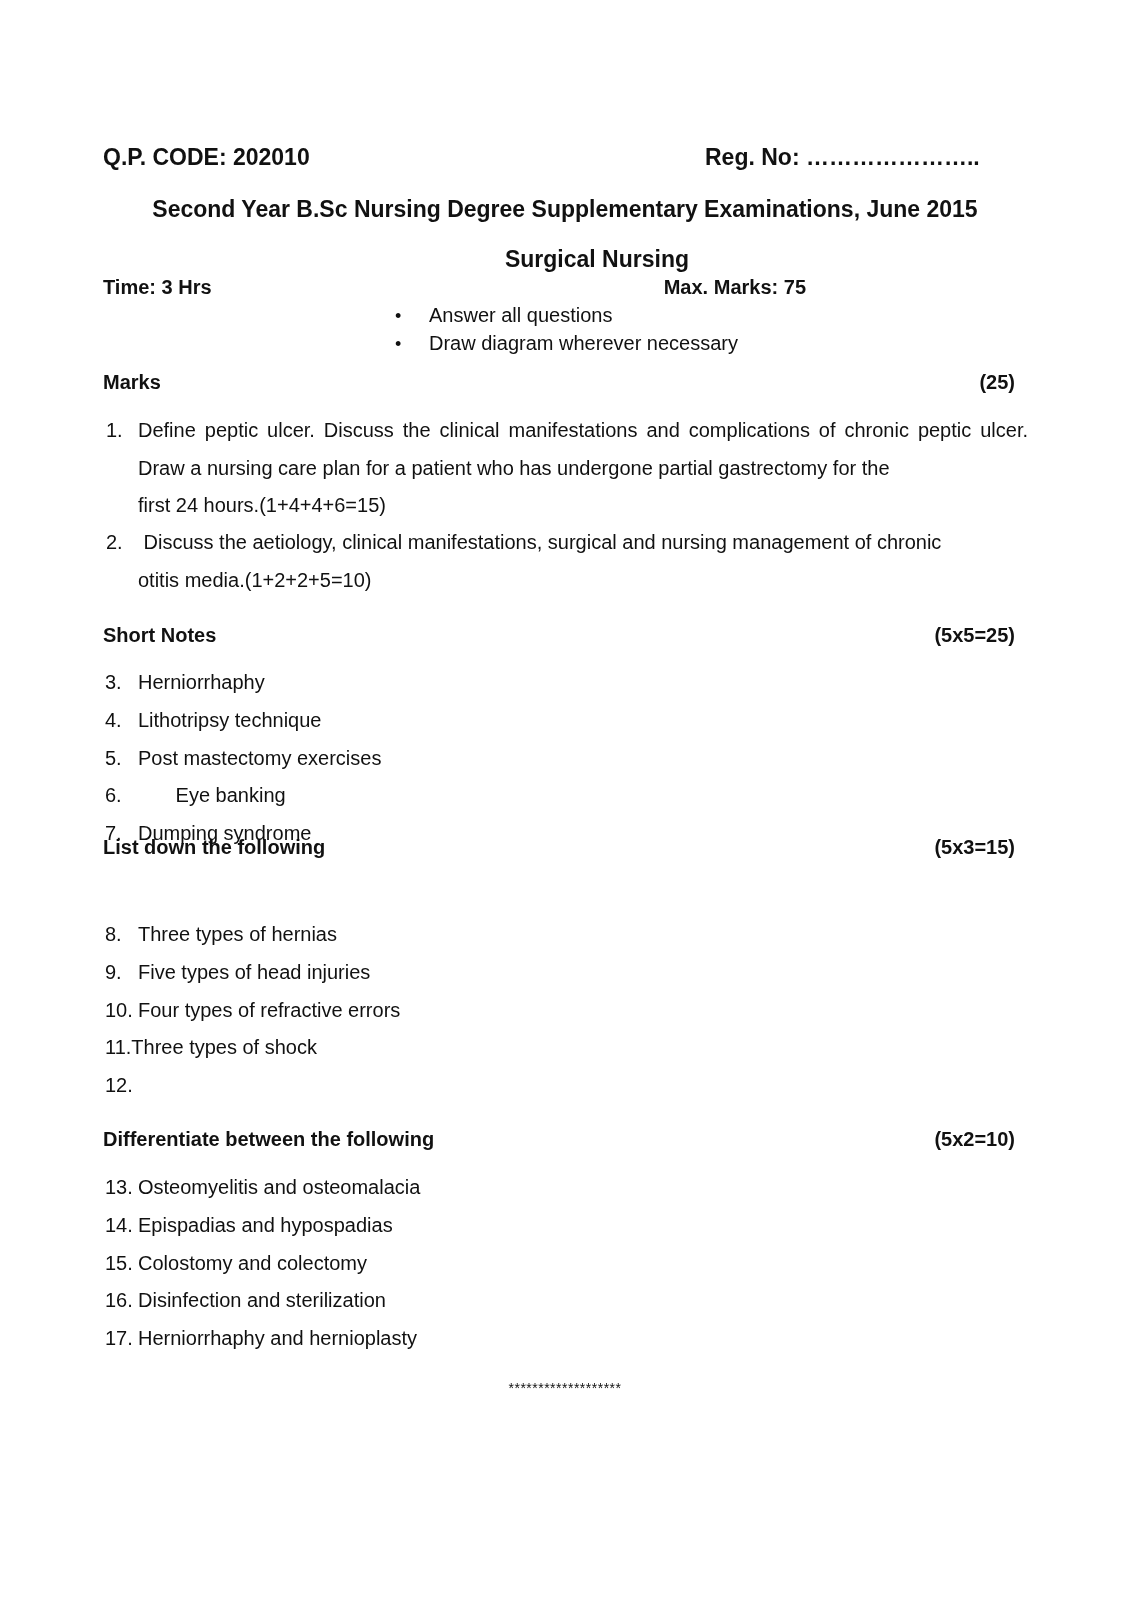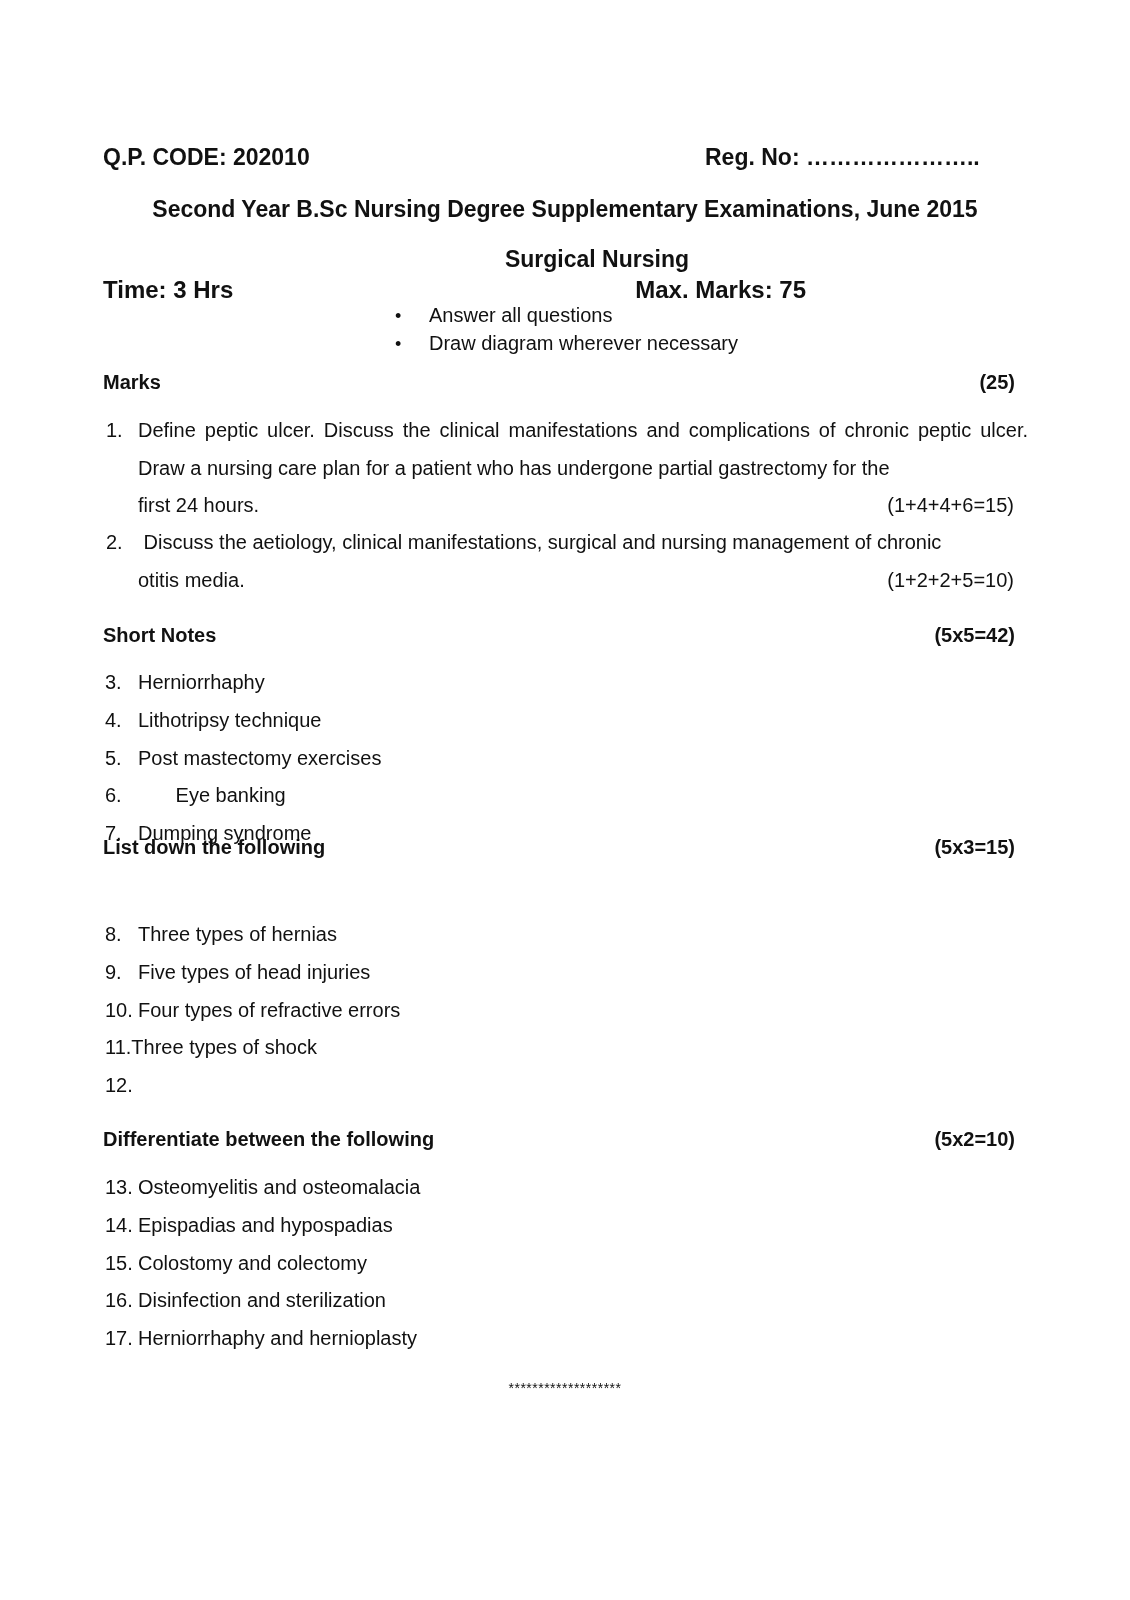--- a/index.html
+++ b/index.html
@@ -18,21 +18,21 @@
     .page {
       position: absolute;
       left: 0; top: 0;
       width: 922px; height: 1600px;
     }
     .abs { position: absolute; white-space: nowrap; }
     .bold { font-weight: bold; }
     .h-top { font-size: 23px; }
     .h-title { font-size: 23px; }
     .h-subj { font-size: 23px; }
-    .meta { font-size: 24px; }
+    .meta { font-size: 20px; }
     .section-row {
       position: absolute;
       left: 103px;
       width: 912px;
       display: flex;
       justify-content: space-between;
       font-size: 20px;
       font-weight: bold;
     }
     .section-row .marks { font-weight: bold; }
@@ -66,21 +66,20 @@
       position: absolute;
       left: 3px;
       top: 0;
     }
     .essay .body {
       margin-left: 35px;
       text-align: justify;
     }
     .essay .last-line {
       display: flex;
-      justify-content: space-between;
       margin-left: 35px;
       width: 876px;
     }
     .qlist {
       position: absolute;
       left: 105px;
       font-size: 20px;
       margin: 0; padding: 0;
       list-style: none;
     }
@@ -149,21 +148,21 @@
     <span class="num">2.</span>
     <div class="body" style="white-space:pre;"> Discuss the aetiology, clinical manifestations, surgical and nursing management of chronic</div>
     <div class="last-line">
       <span>otitis media.</span>
       <span>(1+2+2+5=10)</span>
     </div>
   </div>
 
   <div class="section-row" style="top:624px;">
     <span>Short Notes</span>
-    <span class="marks">(5x5=42)</span>
+    <span class="marks">(5x5=25)</span>
   </div>
 
   <ul class="qlist" style="top:664px;">
     <li>
         <span class="n">3.</span>
         <span>Herniorrhaphy</span>
       </li>
     <li>
         <span class="n">4.</span>
         <span>Lithotripsy technique</span>

